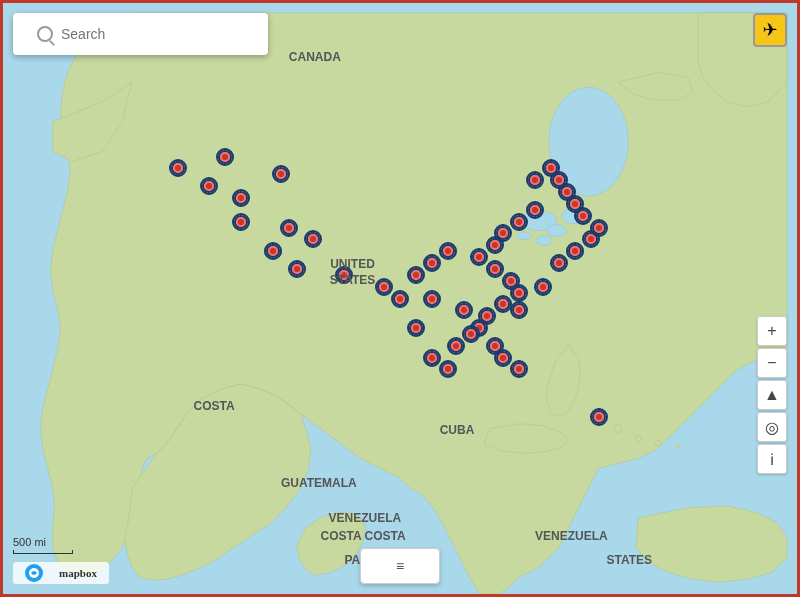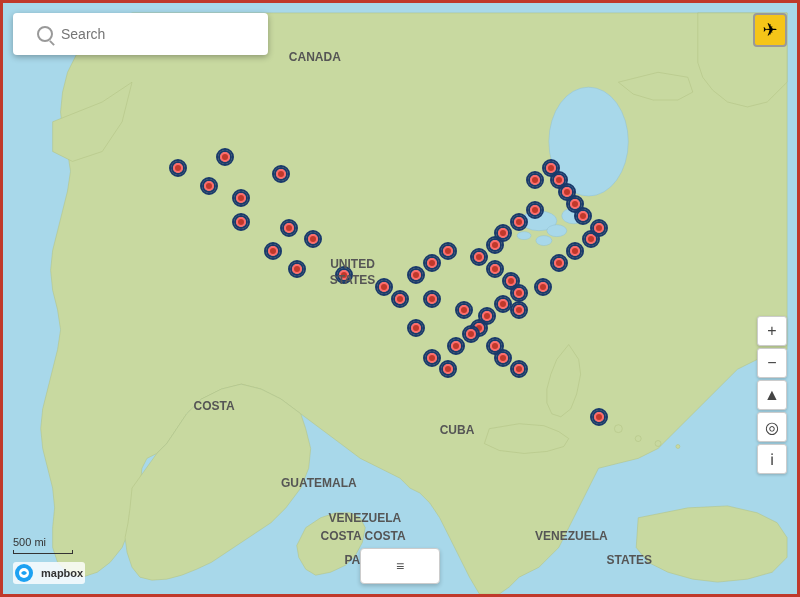--- a/index.html
+++ b/index.html
@@ -141,25 +141,26 @@
       border-top: none;
     }
 
     
     #mapbox-logo {
       position: absolute;
       bottom: 10px;
       left: 10px;
       display: flex;
       align-items: center;
-      gap: 8px;
+      gap: 16px;
       z-index: 10;
       background: rgba(255,255,255,0.8);
-      padding: 2px 2px;
+      padding: 2px 12px;
       border-radius: 3px;
+      font-family: Liberation Serif, serif;
     }
 
     #mapbox-circle {
       width: 18px;
       height: 18px;
       background: #1da1f2;
       border-radius: 50%;
       display: flex;
       align-items: center;
       justify-content: center;

